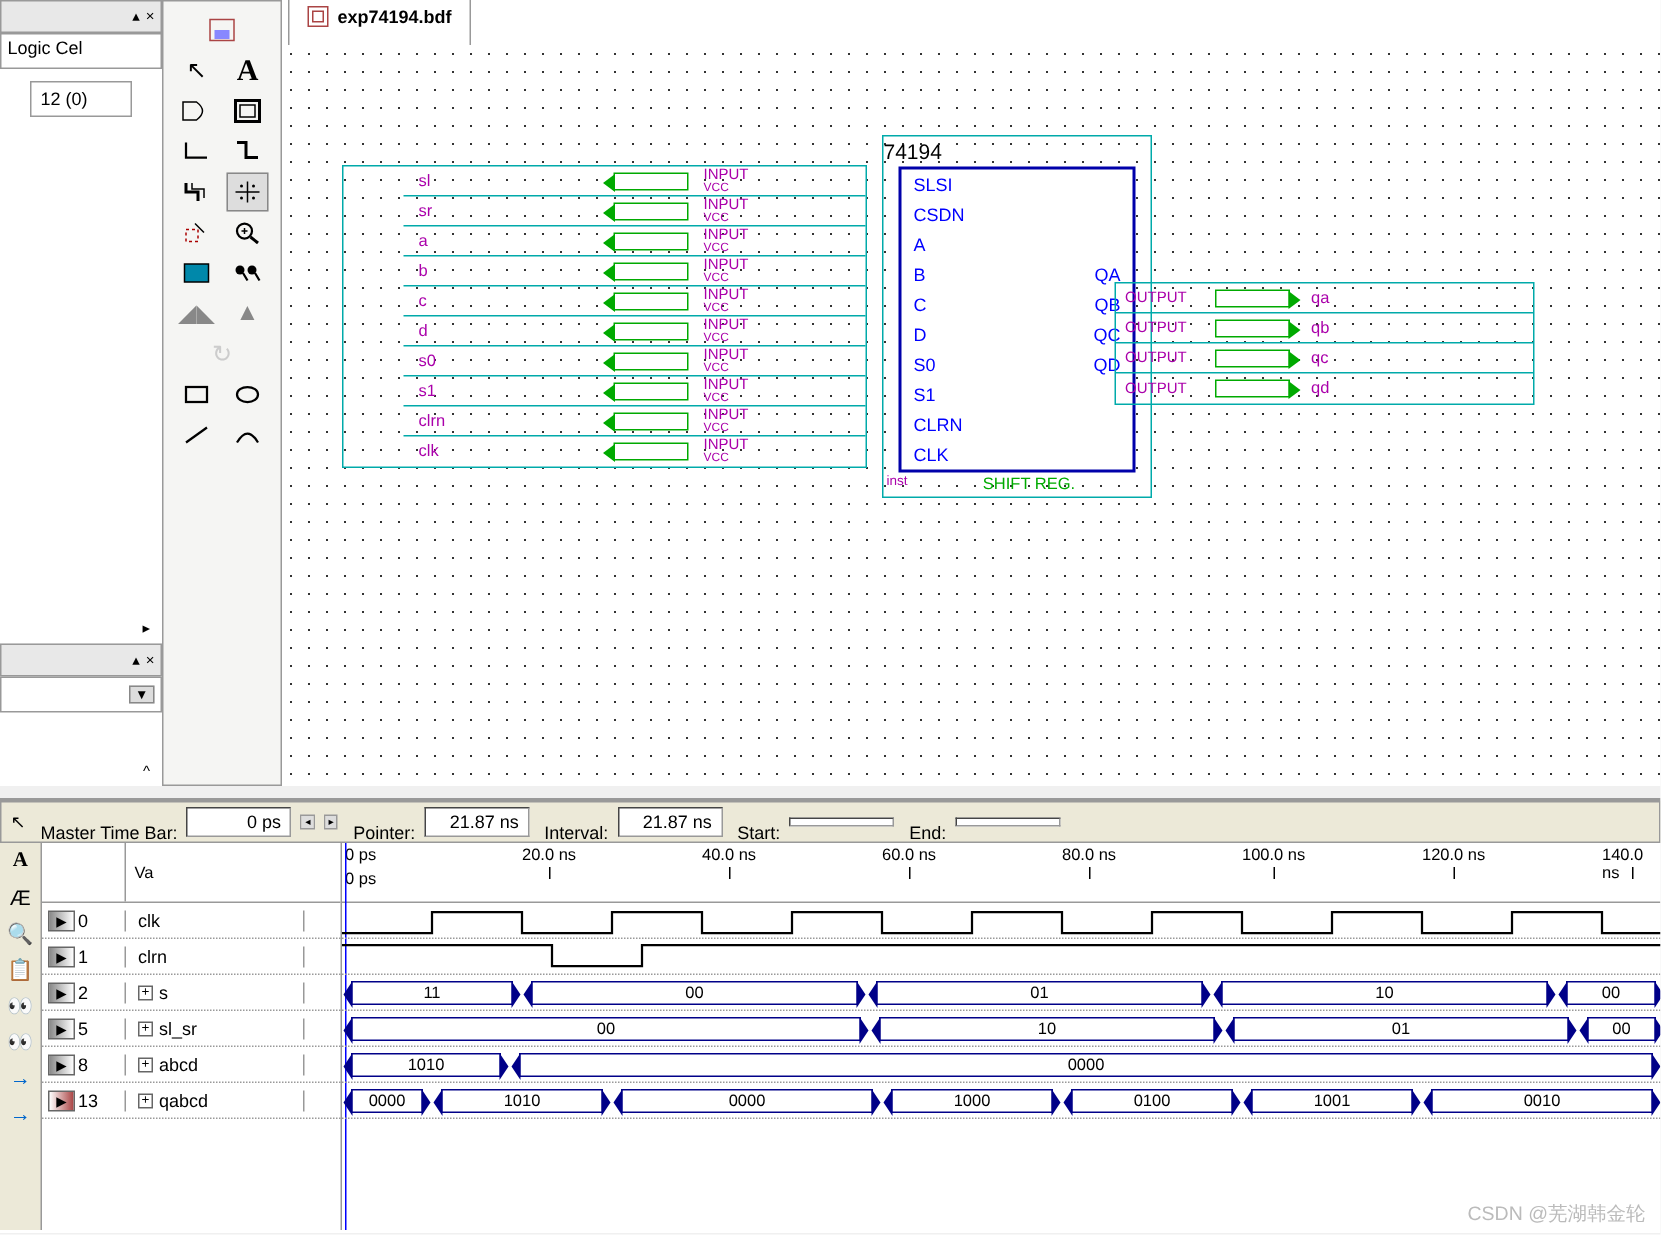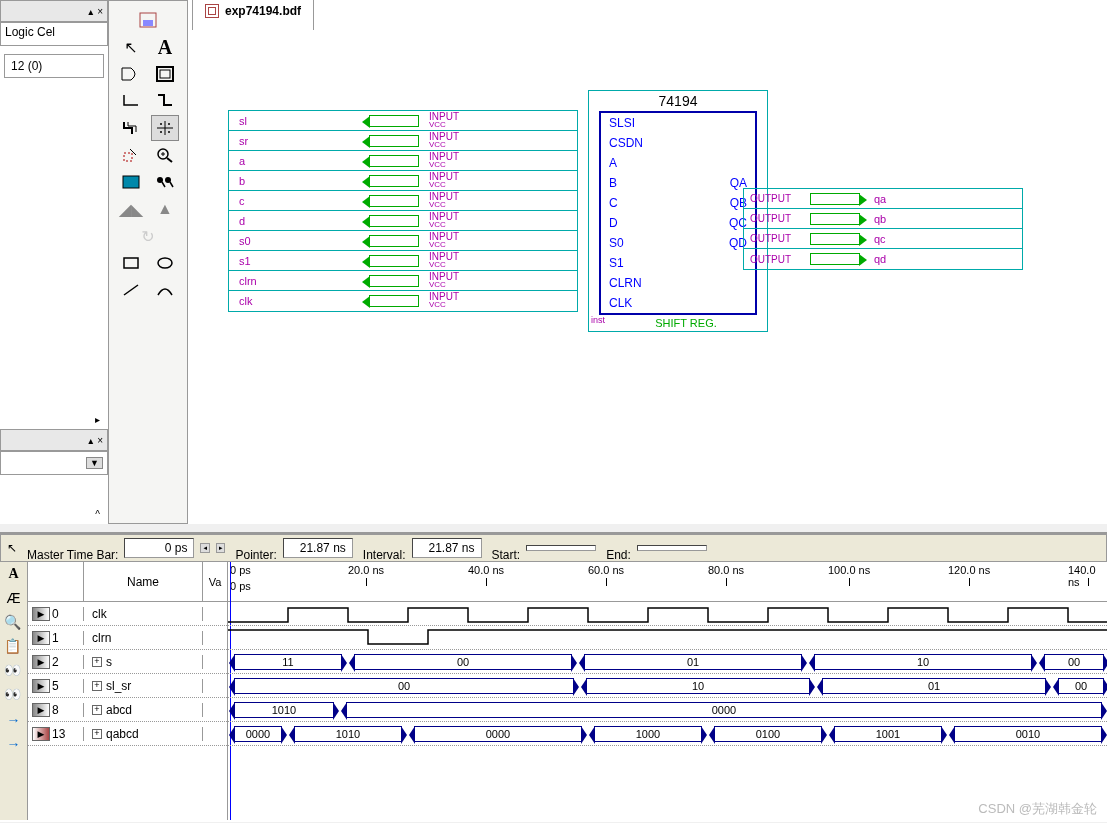--- a/index.html
+++ b/index.html
@@ -3,51 +3,51 @@
 <meta charset="utf-8">
 <style>
 * { box-sizing: border-box; margin: 0; padding: 0; }
 body { font-family: "Microsoft YaHei", Tahoma, sans-serif; font-size: 11px; background: #f0f0f0; width: 1107px; height: 823px; overflow: hidden; }
 
 .top-section { display: flex; height: 524px; background: #fff; }
 .left-panels { width: 108px; display: flex; flex-direction: column; }
 .panel-header { height: 22px; border: 1px solid #999; background: #e8e8e8; display: flex; justify-content: flex-end; align-items: center; padding: 0 4px; gap: 4px; }
 .panel-header span { cursor: pointer; font-size: 10px; }
 .logic-cell { border: 1px solid #999; padding: 2px 4px; height: 24px; background: #fff; font-size: 12px; }
-.value-box { border: 1px solid #999; padding: 4px 6px; margin: 8px 4px; background: #fff; font-size: 12px; }
+.value-box { border: 1px solid #999; padding: 4px 6px; margin: 8px 20px; background: #fff; font-size: 12px; }
 .spacer { flex: 1; }
 .arrow-down { text-align: right; padding: 4px 8px; font-size: 10px; }
 
 .toolbox { width: 80px; border: 1px solid #999; background: #f5f5f3; display: flex; flex-direction: column; align-items: center; padding: 6px 0; gap: 1px; }
 .tool-row { display: flex; gap: 6px; }
 .tool-btn { width: 28px; height: 26px; display: flex; align-items: center; justify-content: center; cursor: pointer; font-size: 16px; }
 .tool-btn.active { border: 1px solid #888; background: #ddd; }
 
 .canvas-area { flex: 1; position: relative; background: #fff; }
 .tab-bar { height: 30px; display: flex; align-items: flex-end; padding-left: 4px; }
 .tab { display: inline-flex; align-items: center; gap: 6px; border: 1px solid #999; border-bottom: none; padding: 12px 12px; background: #fff; font-size: 12px; font-weight: bold; }
 .tab-icon { width: 14px; height: 14px; border: 1px solid #a44; background: #fff; display: inline-block; position: relative; }
 .tab-icon::after { content: ""; position: absolute; inset: 2px; border: 1px solid #a44; }
 
 .schematic { position: absolute; top: 30px; left: 0; right: 0; bottom: 0; overflow: auto;
   background-image: radial-gradient(circle, #333 0.5px, transparent 0.5px);
   background-size: 12px 12px; }
 
 .sch-content { position: relative; width: 1000px; height: 480px; }
 
-.inputs-group { position: absolute; left: 40px; top: 80px; border: 1px solid #0aa; width: 350px; }
+.inputs-group { position: absolute; left: 40px; top: 80px; border: 1px solid #0aa; width: 350px; padding-left: 40px; }
 .input-row { height: 20px; border-bottom: 1px solid #0aa; display: flex; align-items: center; font-size: 11px; }
 .input-row:last-child { border-bottom: none; }
 .input-label { width: 140px; padding-left: 10px; color: #a0a; }
 .input-symbol { width: 50px; height: 12px; border: 1px solid #0a0; position: relative; background: #fff; }
 .input-symbol::before { content: ""; position: absolute; left: -8px; top: 0; border-top: 6px solid transparent; border-bottom: 6px solid transparent; border-right: 8px solid #0a0; }
 .input-tag { color: #a0a; font-size: 10px; margin-left: 6px; }
 
 .chip { position: absolute; left: 400px; top: 60px; border: 1px solid #0aa; width: 180px; }
-.chip-title { text-align: center; font-size: 14px; color: #000; padding: 2px 0; }
+.chip-title { text-align: left; font-size: 14px; color: #000; padding: 2px 0; }
 .chip-body { border: 2px solid #00a; margin: 0 10px; background: #fff; }
 .chip-row { display: flex; justify-content: space-between; padding: 1px 8px; font-size: 12px; color: #00f; height: 20px; align-items: center; }
 .chip-footer { text-align: center; color: #0a0; font-size: 11px; padding: 2px 0; }
 .chip-inst { color: #a0a; font-size: 9px; padding-left: 2px; }
 
 .outputs-group { position: absolute; left: 555px; top: 158px; border: 1px solid #0aa; width: 280px; }
 .output-row { height: 20px; border-bottom: 1px solid #0aa; display: flex; align-items: center; font-size: 11px; }
 .output-row:last-child { border-bottom: none; }
 .output-tag { color: #a0a; font-size: 10px; margin-left: 6px; width: 60px; }
 .output-symbol { width: 50px; height: 12px; border: 1px solid #0a0; position: relative; background: #fff; }
@@ -428,21 +428,20 @@
       <span>🔍</span>
       <span style="color:#aaa">📋</span>
       <span>👀</span>
       <span>👀</span>
       <span style="color:#06c">→</span>
       <span style="color:#06c">→</span>
     </div>
     <div class="wave-nodes">
       <div class="wave-header-row">
         <div class="col1"></div>
-        <div class="col2">Name</div>
         <div class="col3">Va</div>
       </div>
       <div id="node-list">
           <div class="node-row">
             <div class="idx">
               <span class="node-icon in-ico">▶</span>
               <span>0</span>
             </div>
     <div class="nm">
               <span>clk</span>

